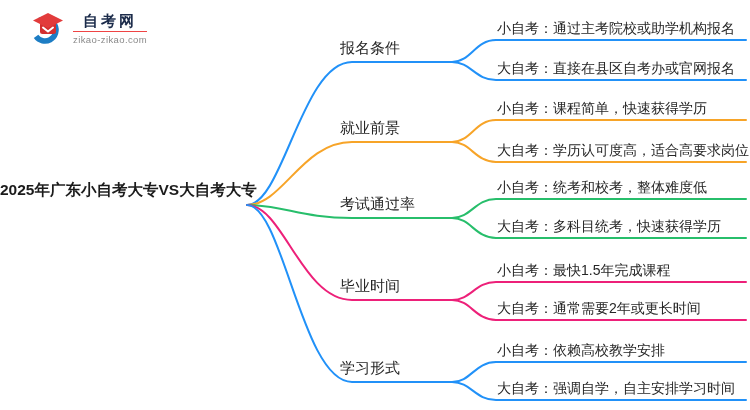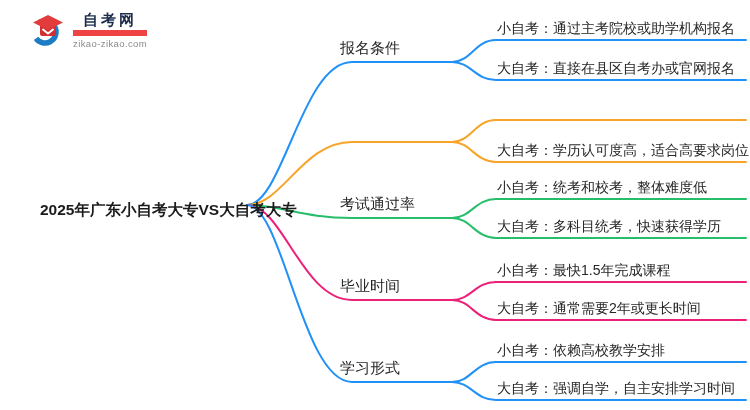--- a/index.html
+++ b/index.html
@@ -5,36 +5,36 @@
   html,body{margin:0;padding:0;background:#fff;}
   .canvas{
     position:relative;width:750px;height:410px;background:#ffffff;
     overflow:hidden;
     font-family:"Liberation Sans","DejaVu Sans",sans-serif;
     color:#1f1f1f;
   }
   .lines{position:absolute;left:0;top:0;width:750px;height:410px;}
   .lines path{fill:none;stroke-width:2;stroke-linecap:round;stroke-linejoin:round;}
   .root-topic{
-    position:absolute;left:0;top:200px;width:244px;
+    position:absolute;left:0;top:180px;width:244px;
     text-align:center;font-size:15.5px;font-weight:bold;
-    white-space:nowrap;letter-spacing:0;color:#1b1b1b;padding-left:40px;
+    white-space:nowrap;letter-spacing:0;color:#1b1b1b;
   }
   .branch-label{
     position:absolute;left:340px;width:112px;height:20px;line-height:20px;
     text-align:left;font-size:15px;white-space:nowrap;color:#262626;
   }
   .leaf{
     position:absolute;left:497px;width:252px;height:19px;line-height:19px;
     text-align:left;font-size:14px;white-space:nowrap;color:#262626;
   }
   .logo{position:absolute;left:30px;top:11px;display:flex;align-items:center;gap:7px;}
   .logo-text{display:flex;flex-direction:column;align-items:center;}
   .site-name{font-size:15px;font-weight:bold;color:#1b2b4a;letter-spacing:3px;line-height:18px;}
-  .site-url{font-size:9.5px;color:#8a8a8a;border-top:6px solid #ef4444;padding-top:2px;margin-top:1px;letter-spacing:0.4px;}
+  .site-url{font-size:9.5px;color:#8a8a8a;border-top:1px solid #ef4444;padding-top:2px;margin-top:1px;letter-spacing:0.4px;}
 </style>
 </head>
 <body>
 
 <div class="canvas">
 
   <svg class="lines" viewBox="0 0 750 410" aria-hidden="true">
 
     <path d="M247,205 C283,205 302,62 352,62 H452" stroke="#2191F8"></path>
     <path d="M452,62 C471,62 475,40 496,40 H746" stroke="#2191F8"></path>
@@ -66,26 +66,28 @@
     </svg>
     <div class="logo-text">
       <span class="site-name">自考网</span>
       <span class="site-url">zikao-zikao.com</span>
     </div>
   </div>
 
   <div class="root-topic">2025年广东小自考大专VS大自考大专</div>
 
   <div class="branch-label" style="top:38px">报名条件</div>
+  <div class="branch-label" style="top:118px">就业前景</div>
   <div class="branch-label" style="top:194px">考试通过率</div>
   <div class="branch-label" style="top:276px">毕业时间</div>
   <div class="branch-label" style="top:358px">学习形式</div>
 
   <div class="leaf" style="top:19px">小自考：通过主考院校或助学机构报名</div>
   <div class="leaf" style="top:59px">大自考：直接在县区自考办或官网报名</div>
+  <div class="leaf" style="top:99px">小自考：课程简单，快速获得学历</div>
   <div class="leaf" style="top:141px">大自考：学历认可度高，适合高要求岗位</div>
   <div class="leaf" style="top:178px">小自考：统考和校考，整体难度低</div>
   <div class="leaf" style="top:217px">大自考：多科目统考，快速获得学历</div>
   <div class="leaf" style="top:261px">小自考：最快1.5年完成课程</div>
   <div class="leaf" style="top:299px">大自考：通常需要2年或更长时间</div>
   <div class="leaf" style="top:341px">小自考：依赖高校教学安排</div>
   <div class="leaf" style="top:379px">大自考：强调自学，自主安排学习时间</div>
 
 </div>
 

